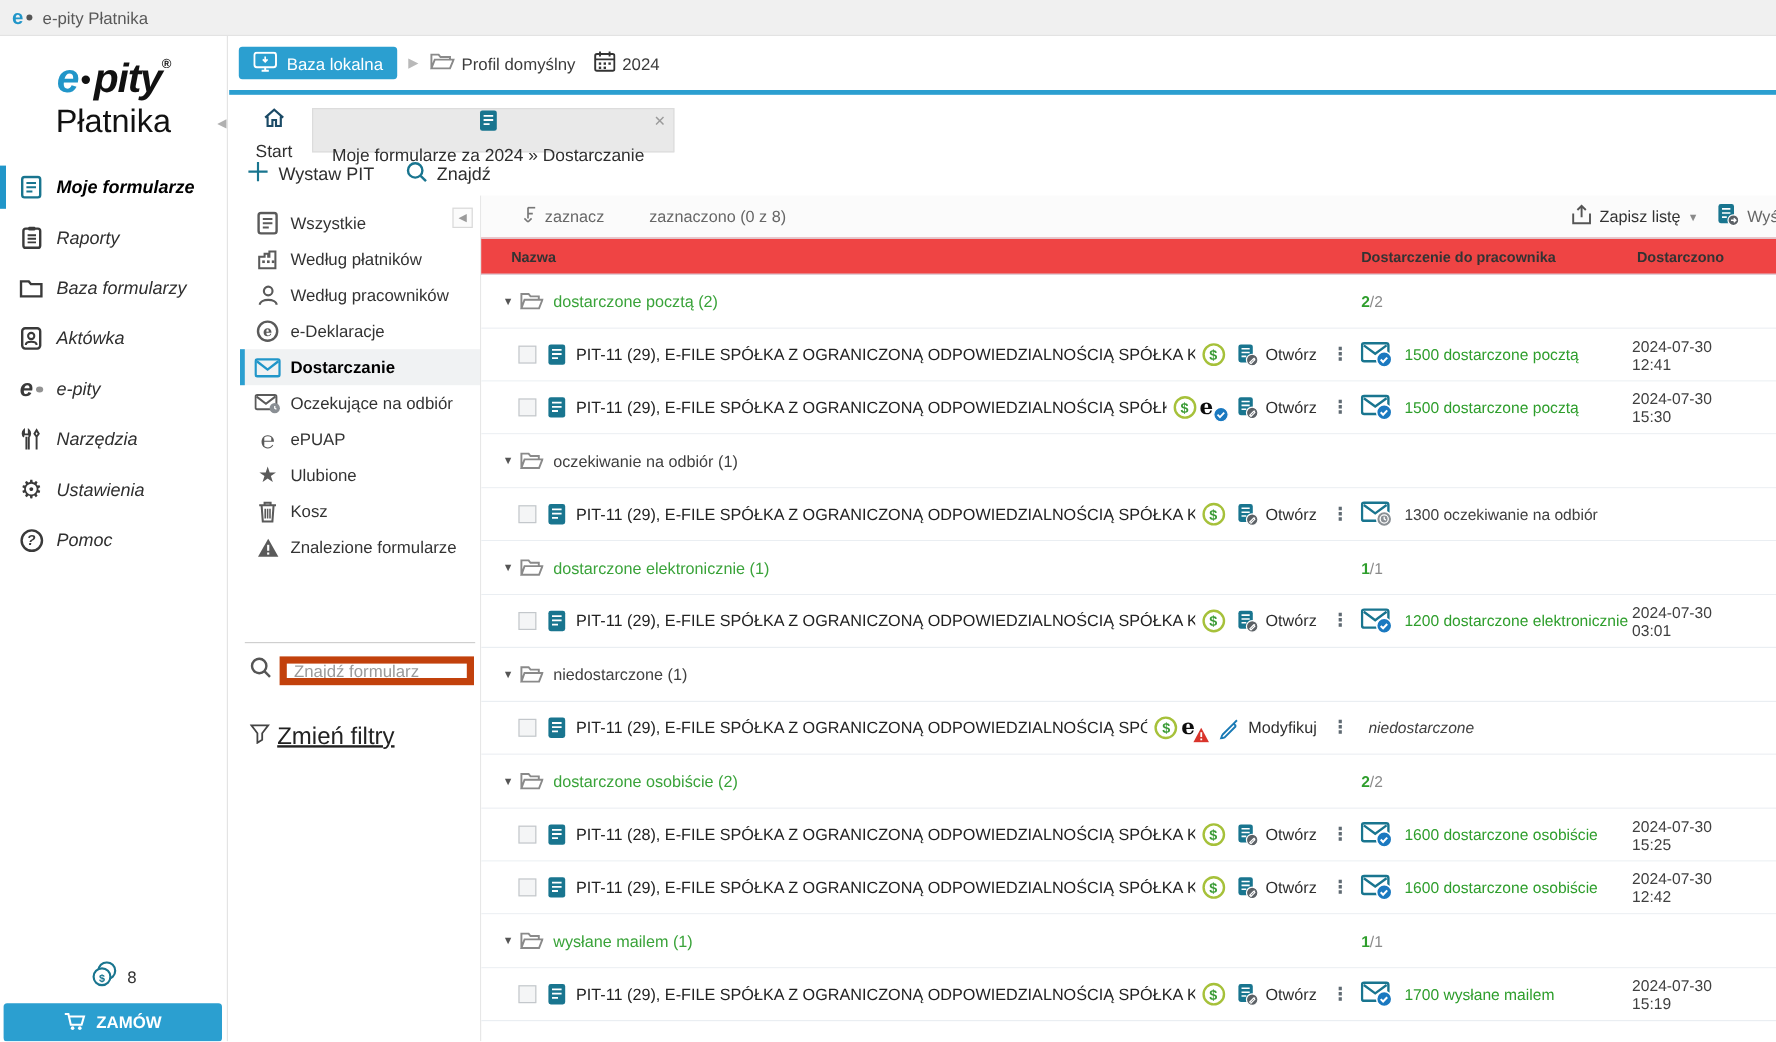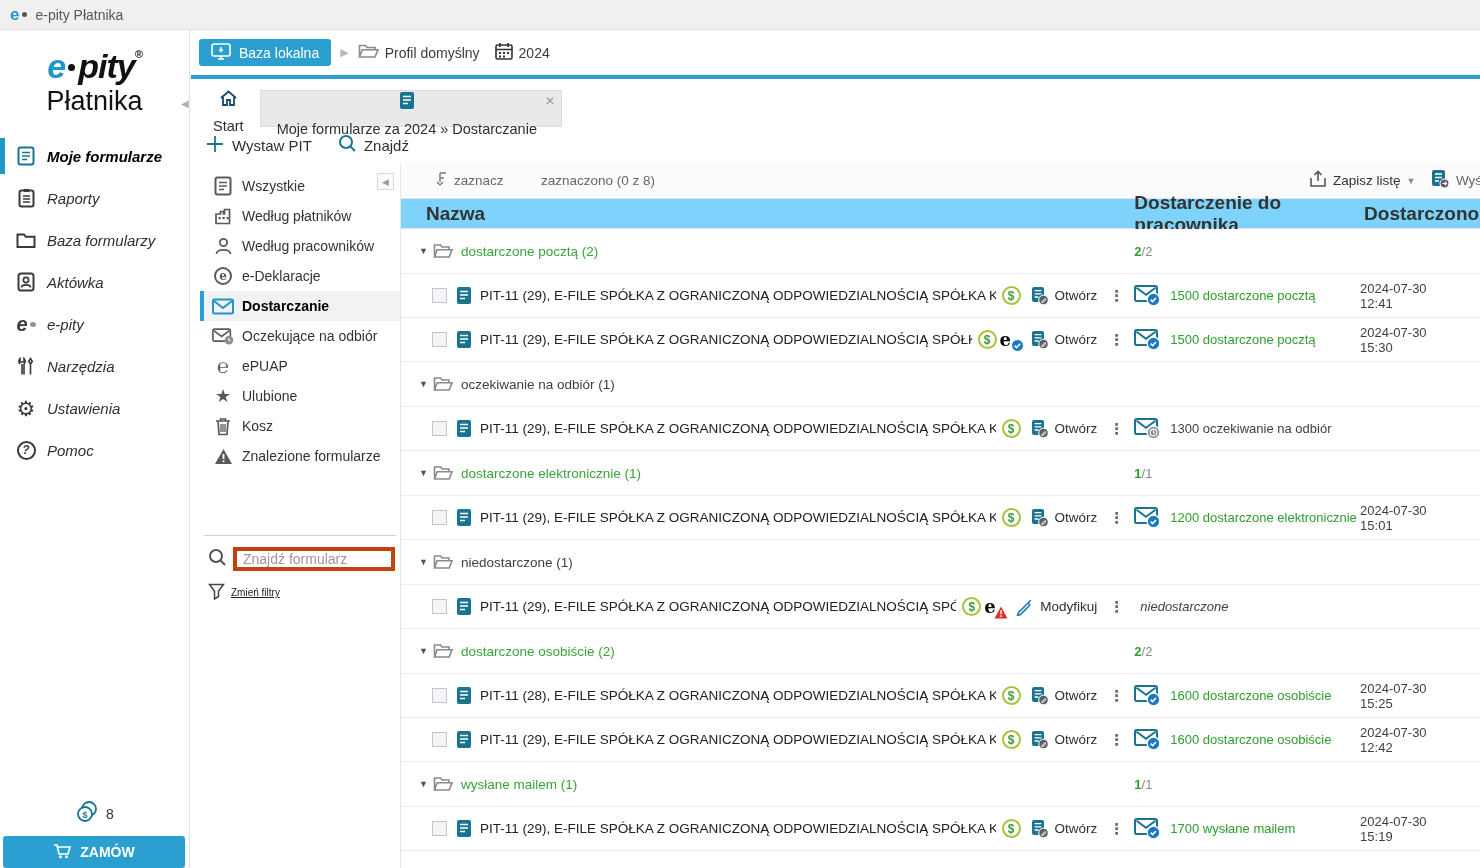--- a/index.html
+++ b/index.html
@@ -52,36 +52,36 @@
 
   
   #filter-panel { position:absolute; left:9px; top:133px; width:200px; bottom:0; background:#fff; }
   .f-item { position:relative; height:30px; display:flex; align-items:center; padding-left:12px; font-size:14px; color:#333; cursor:pointer; }
   .f-item .ficon { width:22px; height:20px; display:flex; align-items:center; justify-content:center; margin-right:8px; flex:0 0 22px; }
   .f-item.active { background:#f0f2f3; font-weight:bold; color:#000; }
   .f-item.active::before { content:""; position:absolute; left:0; top:0; bottom:0; width:4px; background:#2b9fd0; }
   #panel-collapse { position:absolute; right:6px; top:10px; width:17px; height:17px; border:1px solid #d9d9d9; background:#fbfbfb; color:#9a9a9a; font-size:9px; display:flex; align-items:center; justify-content:center; }
   #filter-sep { position:absolute; left:4px; right:4px; top:372px; border-top:1px solid #cfcfcf; }
   #find-row { position:absolute; left:8px; top:384px; display:flex; align-items:center; gap:6px; }
-  #find-input { width:162px; height:24px; border:4px solid #c2410c; font-size:14px; color:#333; padding:0 6px; font-family:"Liberation Sans",sans-serif; }
+  #find-input { width:162px; height:24px; border:6px solid #c2410c; font-size:14px; color:#333; padding:0 6px; font-family:"Liberation Sans",sans-serif; }
   #find-input::placeholder { color:#9a9a9a; }
-  #change-filters { position:absolute; left:8px; top:420px; display:flex; align-items:center; gap:6px; font-size:10px; color:#222; }
+  #change-filters { position:absolute; left:8px; top:440px; display:flex; align-items:center; gap:6px; font-size:20px; color:#222; }
   #change-filters u { cursor:pointer; }
 
   
   #content { position:absolute; left:209px; top:133px; right:0; bottom:0; border-left:1px solid #e7e7e7; }
   #selbar { position:absolute; left:0; right:0; top:0; height:35px; background:#fbfbfb; }
   #selbar .sb { position:absolute; top:0; height:35px; display:flex; align-items:center; gap:6px; font-size:13.5px; color:#666; white-space:nowrap; }
   #sel-toggle { left:35px; }
   #sel-info { left:140px; }
   #save-list { left:908px; cursor:pointer; }
   #send-btn { left:1030px; cursor:pointer; color:#333; }
   .caret { font-size:9px; color:#8a8a8a; }
 
-  #thead { position:absolute; left:0; right:0; top:35px; height:31px; background:#7dd3fc; border-top:1px solid #dbe5ef; border-bottom:1px solid #dbe5ef; display:flex; align-items:center; font-weight:bold; font-size:19px; color:#333; }
+  #thead { position:absolute; left:0; right:0; top:35px; height:31px; background:#ef4444; border-top:1px solid #dbe5ef; border-bottom:1px solid #dbe5ef; display:flex; align-items:center; font-weight:bold; font-size:12px; color:#333; }
   #thead .h-name { width:730px; padding-left:25px; }
   #thead .h-deliv { width:230px; padding-left:4px; }
   #thead .h-date { width:120px; padding-left:4px; }
 
   #tbody { position:absolute; left:0; right:0; top:66px; bottom:0; overflow:hidden; }
   .trow { display:flex; align-items:stretch; border-bottom:1px solid #eaeef2; background:#fff; }
   .trow.group { height:45px; }
   .trow.form { height:44px; }
   .cell { display:flex; align-items:center; }
   .cell.name { width:730px; padding-left:18px; padding-right:6px; overflow:hidden; }
@@ -616,21 +616,21 @@
               <span style="display:flex;">
                 <svg width="27" height="23" viewBox="0 0 27 23">
                   <rect x="1" y="2" width="22" height="15" rx="1.8" fill="#fff" stroke="#19758f" stroke-width="2"></rect>
                   <path d="M2.5 3.8 L12 10.8 L21.5 3.8" fill="none" stroke="#19758f" stroke-width="2"></path>
                   <circle cx="19.5" cy="15.5" r="6.3" fill="#1a79c0" stroke="#fff" stroke-width="1.3"></circle>
                   <path d="M16.6 15.6 l2 2 3.4-3.6" fill="none" stroke="#fff" stroke-width="1.7"></path>
                 </svg>
               </span>
               <span class="status-txt green">1200 dostarczone elektronicznie</span>
             </div>
-            <div class="cell date">2024-07-30 15:01</div>
+            <div class="cell date">2024-07-30 03:01</div>
           </div>
           <div class="trow group">
             <div class="cell name">
               <span class="tri">▼</span>
               <span class="gfold">
                 <svg width="20" height="16" viewBox="0 0 20 16">
                   <path d="M1.5 14 V2 h6 l1.6 2 H16 v2.3 M1.5 14 l2.6-7.2 H19 L16.2 14 z" fill="none" stroke="#8a8a8a" stroke-width="1.6"></path>
                 </svg>
               </span>
               <span class="glabel dark">niedostarczone (1)</span>

